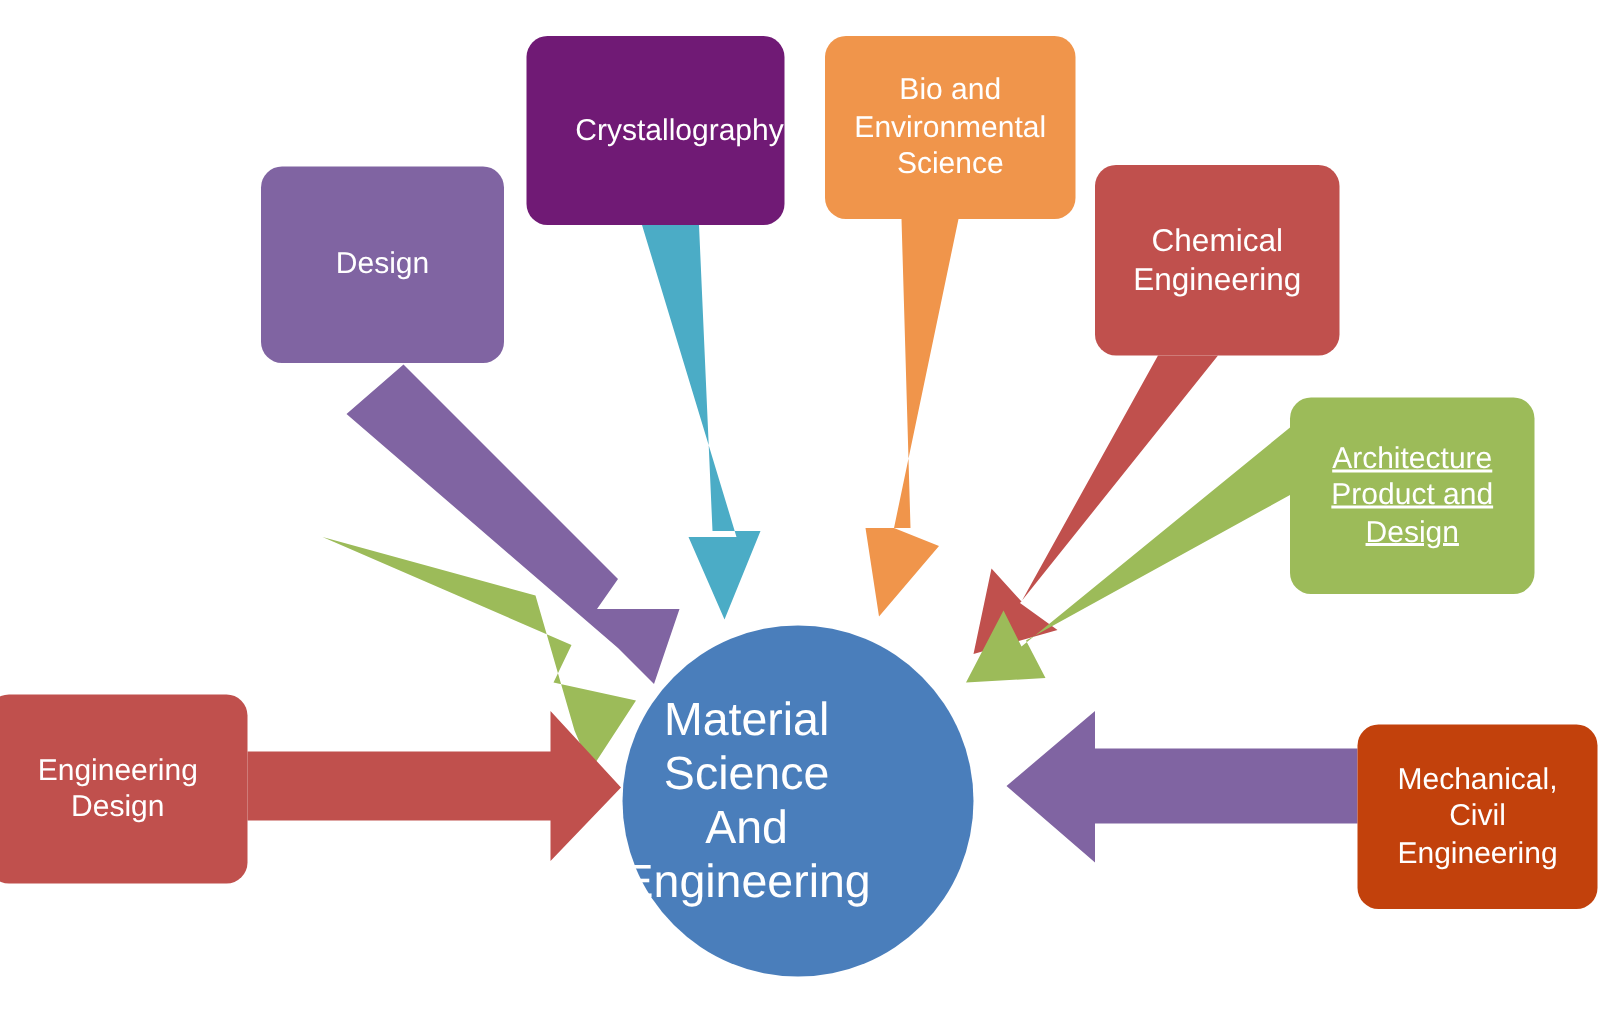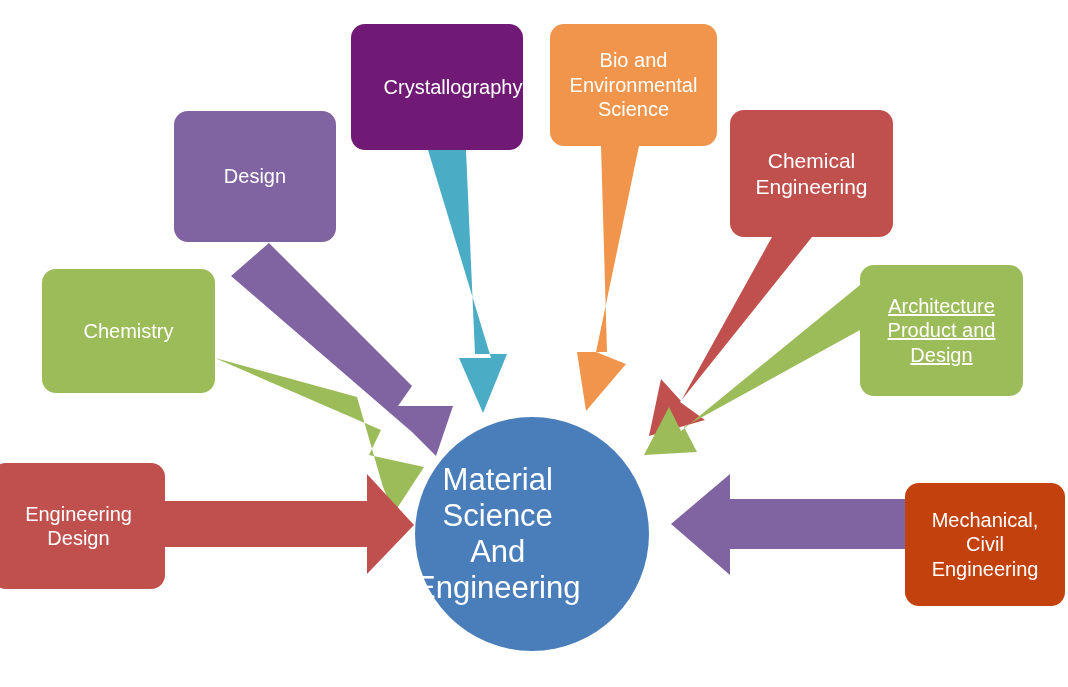--- a/index.html
+++ b/index.html
@@ -67,23 +67,20 @@
     <polygon points="215,358 381,430 369,455 424,467 394,513 383,487 357,397" fill="#9CBB59"></polygon>
     <polygon points="269,243 412,386 398,406 453,406 436,456 412,432 231,276" fill="#8064A2"></polygon>
     <polygon points="428,150 466,150 475,354 507,354 483,413 459,358 491,358" fill="#4BACC6"></polygon>
     <polygon points="601,146 639,146 596,352 626,364 586,411 577,352 607,352" fill="#F0954B"></polygon>
     <polygon points="772,237 812,237 680,402 705,420 649,436 661,379 681,401" fill="#C0504D"></polygon>
     <polygon points="860,285 860,330 684,427 697,452 644,455 669,407 681,431" fill="#9CBB59"></polygon>
     <polygon points="905,499 905,549 730,549 730,575 671,524 730,474 730,499" fill="#8064A2"></polygon>
     <polygon points="165,501 367,501 367,474 414,525 367,574 367,547 165,547" fill="#C0504D"></polygon>
   </svg>
 
-  <div class="node" style="left: 42px; top: 269px; width: 173px; height: 124px; background: rgb(156, 187, 89); color: rgb(255, 255, 255); font-size: 20px;">
-    <span class="node-label">Chemistry</span>
-  </div>
 
   <div class="node" style="left: 174px; top: 111px; width: 162px; height: 131px; background: rgb(128, 100, 162); color: rgb(255, 255, 255); font-size: 20px;">
     <span class="node-label">Design</span>
   </div>
 
   <div class="node" style="left: 351px; top: 24px; width: 172px; height: 126px; background: #701a75; color: rgb(255, 255, 255); font-size: 20px; padding-left: 40px;">
     <span class="node-label">Crystallography</span>
   </div>
 
   <div class="node" style="left: 550px; top: 24px; width: 167px; height: 122px; background: rgb(240, 149, 75); color: rgb(255, 255, 255); font-size: 20px;">

